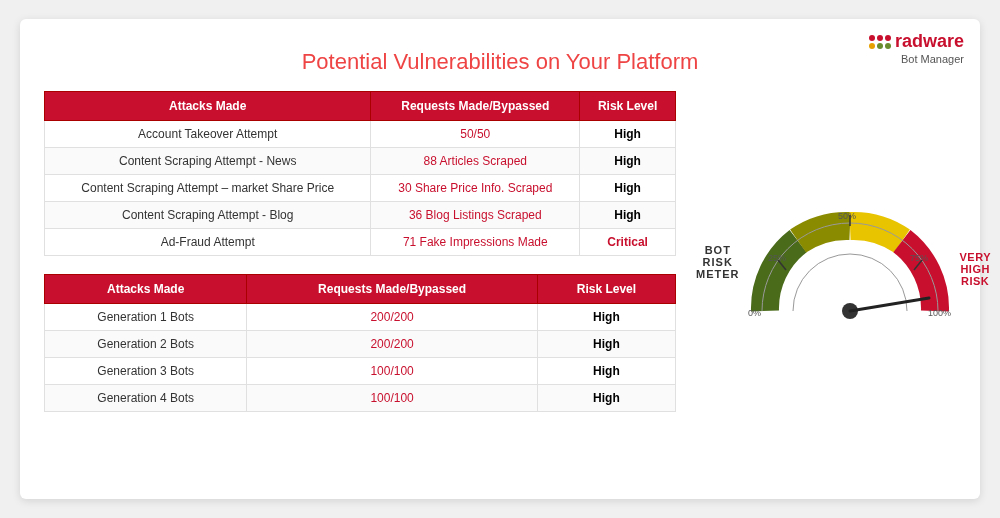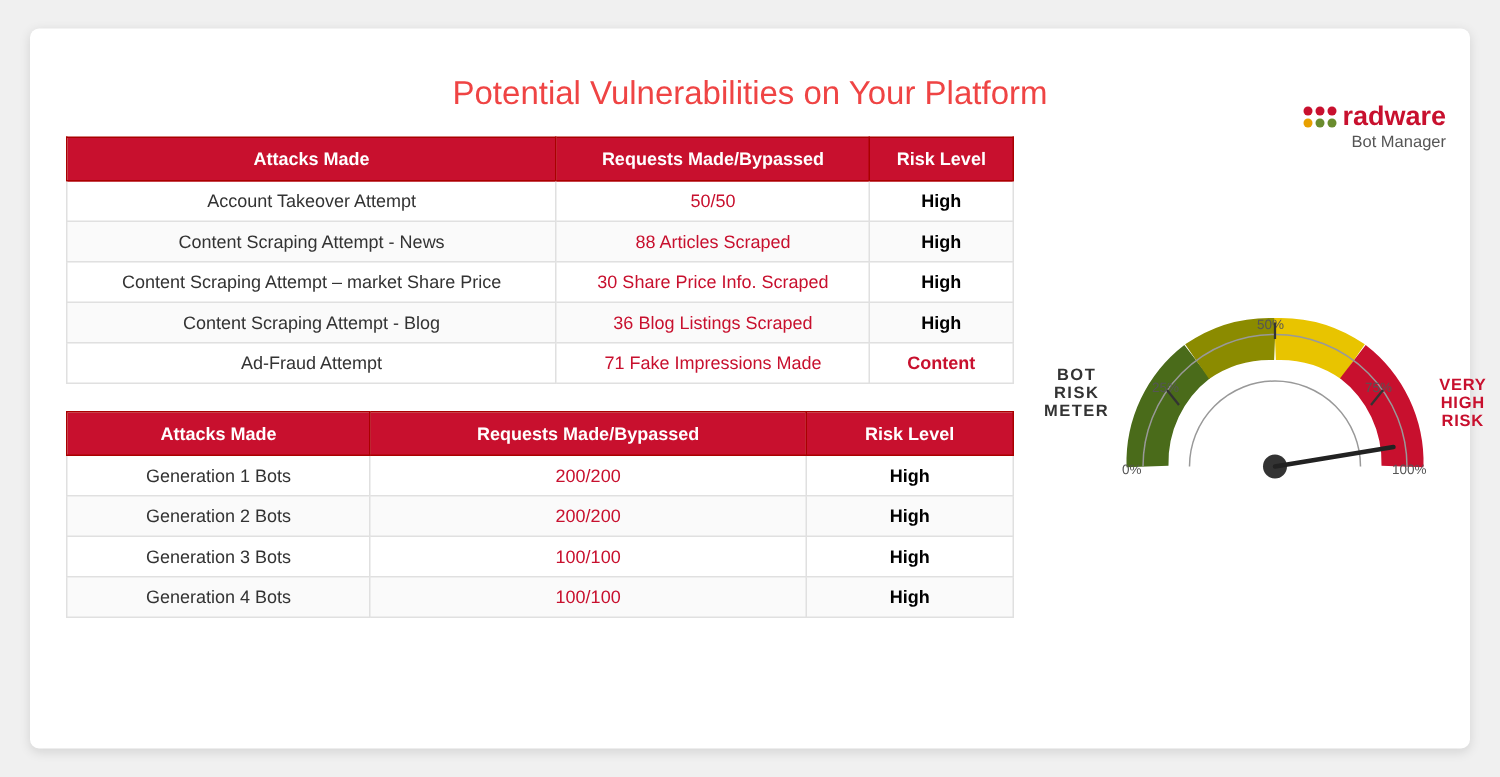--- a/index.html
+++ b/index.html
@@ -22,21 +22,20 @@
       position: relative;
       box-shadow: 0 2px 8px rgba(0,0,0,0.12);
     }
     .logo {
       position: absolute;
       top: 12px;
       right: 16px;
       display: flex;
       flex-direction: column;
       align-items: flex-end;
-      margin-top: 36px;
     }
     .logo-brand {
       display: flex;
       align-items: center;
       gap: 4px;
     }
     .logo-dots {
       display: grid;
       grid-template-columns: repeat(3, 6px);
       grid-template-rows: repeat(2, 6px);
@@ -195,21 +194,21 @@
                 <td class="risk-high">High</td>
               </tr>
               <tr>
                 <td>Content Scraping Attempt - Blog</td>
                 <td class="requests">36 Blog Listings Scraped</td>
                 <td class="risk-high">High</td>
               </tr>
               <tr>
                 <td>Ad-Fraud Attempt</td>
                 <td class="requests">71 Fake Impressions Made</td>
-                <td class="risk-critical">Content</td>
+                <td class="risk-critical">Critical</td>
               </tr>
             </tbody>
         </table>
       </div>
 
       <div class="table-wrapper">
         <table>
           <thead>
             <tr>
               <th>Attacks Made</th>

